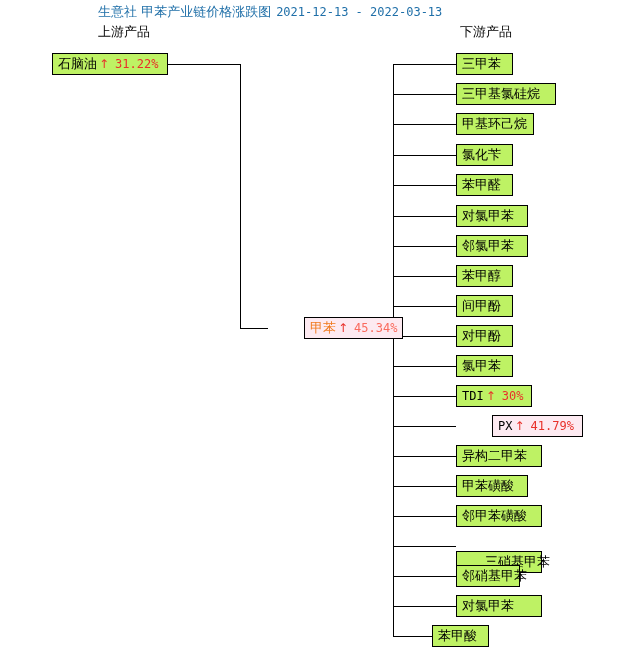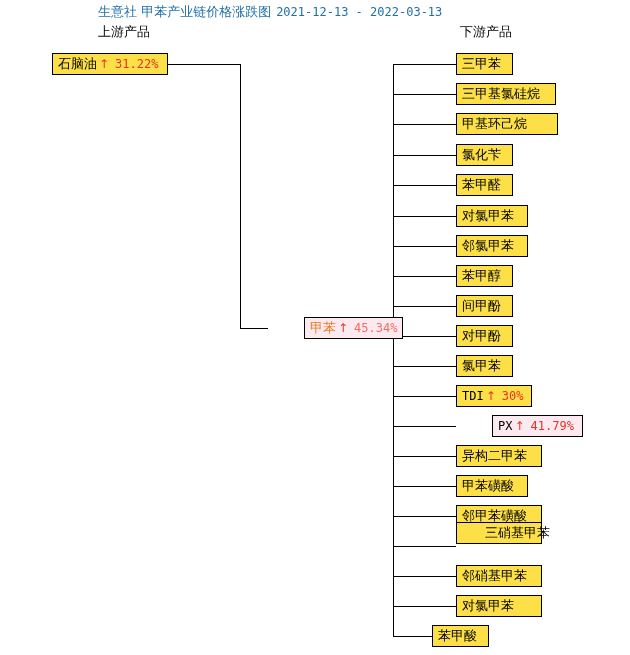--- a/index.html
+++ b/index.html
@@ -60,21 +60,21 @@
     background: #000000;
   }
   .line.h { height: 1px; }
   .line.v { width: 1px; }
 
   
   .node {
     position: absolute;
     box-sizing: border-box;
     border: 1px solid #000000;
-    background: #fde047;
+    background: #bef264;
     height: 22px;
     line-height: 20px;
     padding: 0 5px;
     white-space: nowrap;
     font-size: 13px;
     color: #000000;
   }
   .node .nm {
     font-family: "DejaVu Sans", "Liberation Sans", sans-serif;
   }
@@ -145,33 +145,33 @@
       <div class="line h" style="left: 393px; top: 576px; width: 63px;"></div>
       <div class="line h" style="left: 393px; top: 606px; width: 63px;"></div>
       <div class="line h" style="left: 393px; top: 636px; width: 63px;"></div>
     </div>
 
   <div id="nodes-layer">
       <div class="node" style="left: 52px; top: 53px; width: 116px;"><span class="nm">石脑油</span><span class="arrow">↑</span><span class="pct">31.22%</span></div>
       <div class="node hl" style="left: 268px; top: 317px; width: 99px;"><span class="nm">甲苯</span><span class="arrow">↑</span><span class="pct">45.34%</span></div>
       <div class="node" style="left: 456px; top: 53px; width: 57px;"><span class="nm">三甲苯</span></div>
       <div class="node" style="left: 456px; top: 83px; width: 100px;"><span class="nm">三甲基氯硅烷</span></div>
-      <div class="node" style="left: 456px; top: 113px; width: 102px;"><span class="nm">甲基环己烷</span></div>
+      <div class="node" style="left: 456px; top: 113px; width: 78px;"><span class="nm">甲基环己烷</span></div>
       <div class="node" style="left: 456px; top: 144px; width: 57px;"><span class="nm">氯化苄</span></div>
       <div class="node" style="left: 456px; top: 174px; width: 57px;"><span class="nm">苯甲醛</span></div>
       <div class="node" style="left: 456px; top: 205px; width: 72px;"><span class="nm">对氯甲苯</span></div>
       <div class="node" style="left: 456px; top: 235px; width: 72px;"><span class="nm">邻氯甲苯</span></div>
       <div class="node" style="left: 456px; top: 265px; width: 57px;"><span class="nm">苯甲醇</span></div>
       <div class="node" style="left: 456px; top: 295px; width: 57px;"><span class="nm">间甲酚</span></div>
       <div class="node" style="left: 456px; top: 325px; width: 57px;"><span class="nm">对甲酚</span></div>
       <div class="node" style="left: 456px; top: 355px; width: 57px;"><span class="nm">氯甲苯</span></div>
       <div class="node" style="left: 456px; top: 385px; width: 76px;"><span class="nm mono">TDI</span><span class="arrow">↑</span><span class="pct">30%</span></div>
       <div class="node hl hl-plain" style="left: 456px; top: 415px; width: 91px;"><span class="nm mono">PX</span><span class="arrow">↑</span><span class="pct">41.79%</span></div>
       <div class="node" style="left: 456px; top: 445px; width: 86px;"><span class="nm">异构二甲苯</span></div>
       <div class="node" style="left: 456px; top: 475px; width: 72px;"><span class="nm">甲苯磺酸</span></div>
       <div class="node" style="left: 456px; top: 505px; width: 86px;"><span class="nm">邻甲苯磺酸</span></div>
-      <div class="node" style="left: 456px; top: 522px; width: 86px; padding-left: 28px;"><span class="nm">三硝基甲苯</span></div>
-      <div class="node" style="left: 456px; top: 565px; width: 86px;"><span class="nm">邻硝基甲苯</span></div>
+      <div class="node" style="left: 456px; top: 551px; width: 86px; padding-left: 28px;"><span class="nm">三硝基甲苯</span></div>
+      <div class="node" style="left: 456px; top: 565px; width: 64px;"><span class="nm">邻硝基甲苯</span></div>
       <div class="node" style="left: 456px; top: 595px; width: 86px;"><span class="nm">对氯甲苯</span></div>
       <div class="node" style="left: 432px; top: 625px; width: 57px;"><span class="nm">苯甲酸</span></div>
     </div>
 
 </div>
 
 </body></html>

